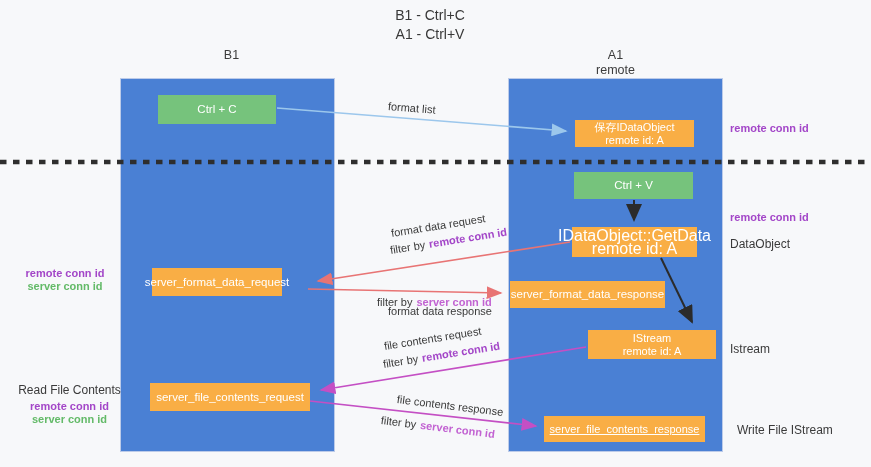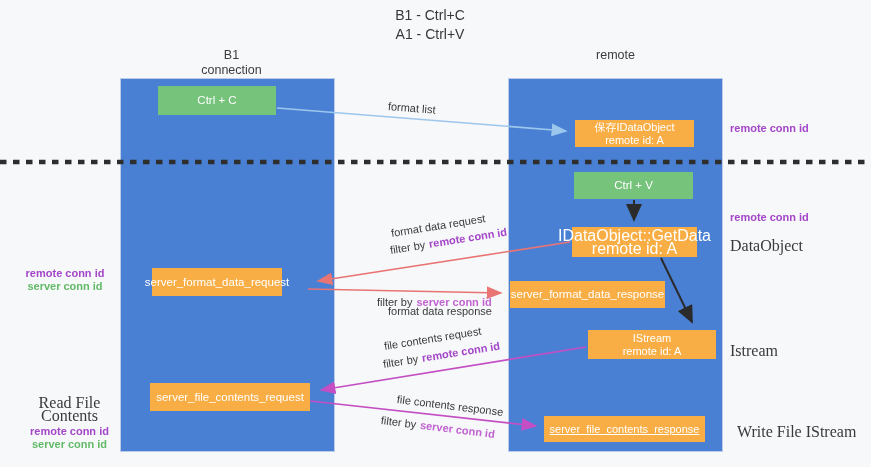--- a/index.html
+++ b/index.html
@@ -29,41 +29,41 @@
   .box.orange { background:#f9ae45; }
   .box.green  { background:#76c37c; }
 
   .edge-label { position:absolute; z-index:5; font-size:11px; color:#3a3a3a;
                 white-space:nowrap; transform-origin:left center; }
   .side-label { position:absolute; z-index:5; font-size:11px; white-space:nowrap; }
   .purple  { color:#a346c8; font-weight:bold; }
   .orchid  { color:#c263d2; font-weight:bold; }
   .greentx { color:#63ba68; font-weight:bold; }
   .blacktx { color:#3a3a3a; font-weight:normal; }
-  .f12 { font-size:16px;font-family:Liberation Serif, serif; }
+  .f12 { font-size:12px; }
   .filter-key { margin-left:4px; }
 
   .left-group { position:absolute; z-index:5; text-align:center; font-size:11px;
                 line-height:13px; }
 </style>
 </head>
 <body>
 
 <div class="diagram">
 
   <div class="title">
     <div>B1 - Ctrl+C</div>
     <div>A1 - Ctrl+V</div>
   </div>
 
   <div class="lane-header" style="left:124px;">
     <div>B1</div>
-    <div>connection</div>
   </div>
   <div class="lane-header" style="left:508px;">
+    <div>A1</div>
     <div>remote</div>
   </div>
 
   <div class="lane" style="left:120px;"></div>
   <div class="lane" style="left:508px;"></div>
 
   <svg class="arrows" width="871" height="467" viewBox="0 0 871 467">
     <defs>
       <marker id="mLB" markerWidth="10" markerHeight="8" refX="9" refY="4" orient="auto">
         <path d="M0,0 L10,4 L0,8 z" fill="#9cc7ec"></path>
@@ -89,21 +89,21 @@
 
     <line x1="570" y1="242" x2="318" y2="281" stroke="#e87474" stroke-width="1.6" marker-end="url(#mRD)"></line>
 
     <line x1="308" y1="289" x2="501" y2="293" stroke="#e87474" stroke-width="1.6" marker-end="url(#mRD)"></line>
 
     <line x1="586" y1="347" x2="321" y2="390" stroke="#c44fc4" stroke-width="1.6" marker-end="url(#mMG)"></line>
 
     <line x1="310" y1="401" x2="536" y2="426" stroke="#c44fc4" stroke-width="1.6" marker-end="url(#mMG)"></line>
   </svg>
 
-  <div class="box green" style="left:158px;top:86px;width:118px;height:29px;">
+  <div class="box green" style="left:158px;top:95px;width:118px;height:29px;">
     <span>Ctrl + C</span>
   </div>
 
   <div class="box orange" style="left:575px;top:120px;width:119px;height:27px;font-size:11px;">
     <span>保存IDataObject</span>
     <span>remote id: A</span>
   </div>
 
   <div class="box green" style="left:574px;top:172px;width:119px;height:27px;">
     <span>Ctrl + V</span>
@@ -161,19 +161,19 @@
   <div class="side-label purple" style="left:730px;top:211px;">remote conn id</div>
   <div class="side-label blacktx f12" style="left:730px;top:237px;">DataObject</div>
   <div class="side-label blacktx f12" style="left:730px;top:342px;">Istream</div>
   <div class="side-label blacktx f12" style="left:737px;top:423px;">Write File IStream</div>
 
   <div class="left-group" style="left:15px;top:267px;width:100px;">
     <div class="purple">remote conn id</div>
     <div class="greentx">server conn id</div>
   </div>
 
-  <div class="left-group" style="left:12px;top:384px;width:115px;margin-top:12px;">
+  <div class="left-group" style="left:12px;top:384px;width:115px;">
     <div class="blacktx f12">Read File Contents</div>
     <div class="purple" style="margin-top:3px;">remote conn id</div>
     <div class="greentx">server conn id</div>
   </div>
 
 </div>
 
 </body></html>

